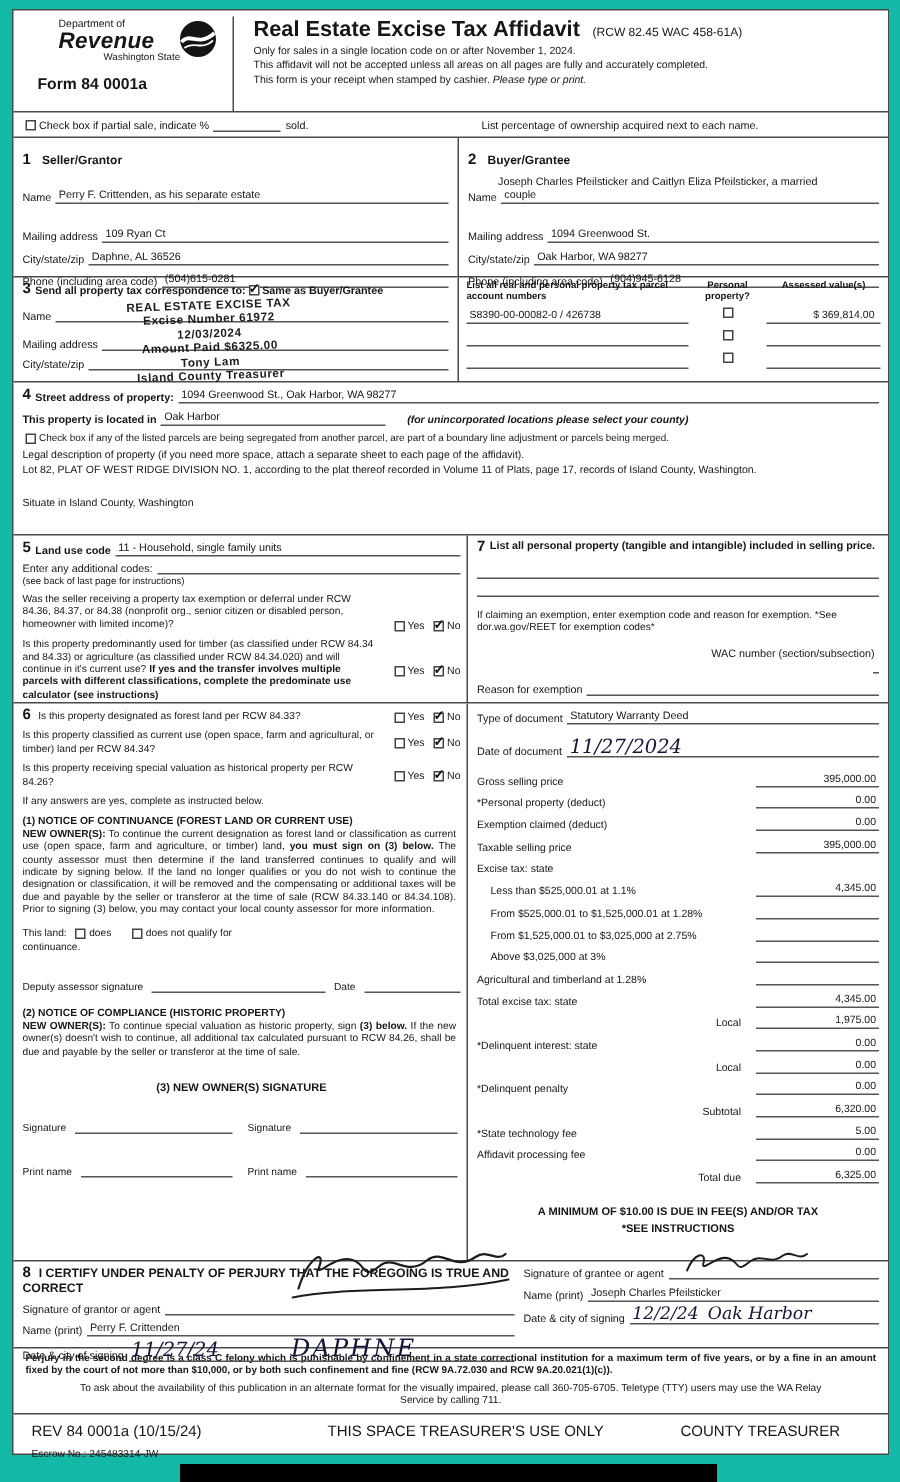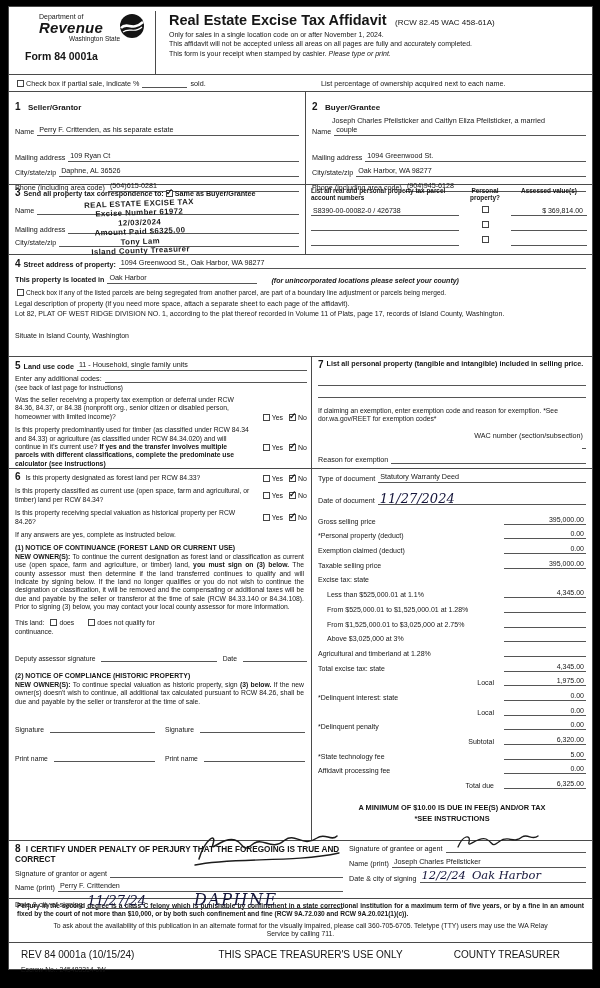--- a/index.html
+++ b/index.html
@@ -1,17 +1,17 @@
 <!DOCTYPE html>
 <html><head>
 <meta charset="utf-8">
 <style>
   * { margin:0; padding:0; box-sizing:border-box; }
   html,body { background:#ffffff; }
-  .page { width:600px; height:988px; position:relative; background:#000000;
+  .page { width:600px; height:988px; position:relative; background:#14b8a6;
           font-family:"Liberation Sans", sans-serif; color:#161616; overflow:hidden; margin:0; }
   .form { position:absolute; left:8px; top:6px; width:585px; height:964px;
           border:1px solid #4a4a4a; background:#ffffff; }
 
   
   .lbl { font-size:7.2px; }
   .bold { font-weight:bold; }
   .sec-num { font-weight:bold; font-size:10px; margin-right:3px; line-height:10px; }
   .sec-title { font-weight:bold; font-size:8px; }
   .frow { display:flex; align-items:flex-end; margin-top:4px; }
@@ -402,20 +402,21 @@
         </div>
         <div class="contl">continuance.</div>
         <div class="deputyrow">
           <span class="flabel">Deputy assessor signature</span>
           <span class="dfill1"></span>
           <span class="flabel">Date</span>
           <span class="dfill2"></span>
         </div>
         <div class="ntitle" style="margin-top:10px;">(2) NOTICE OF COMPLIANCE (HISTORIC PROPERTY)</div>
         <div class="npara"><b>NEW OWNER(S):</b><span> To continue special valuation as historic property, sign </span><b>(3) below.</b><span> If the new owner(s) doesn't wish to continue, all additional tax calculated pursuant to RCW 84.26, shall be due and payable by the seller or transferor at the time of sale.</span></div>
+        <div class="ntitle center">(3) NEW OWNER(S) SIGNATURE</div>
         <div class="ossig">
           <span class="flabel">Signature</span>
           <span class="osfill"></span>
           <span class="flabel">Signature</span>
           <span class="osfill last"></span>
         </div>
         <div class="ossig" style="margin-top:20px;">
           <span class="flabel">Print name</span>
           <span class="osfill"></span>
           <span class="flabel">Print name</span>

